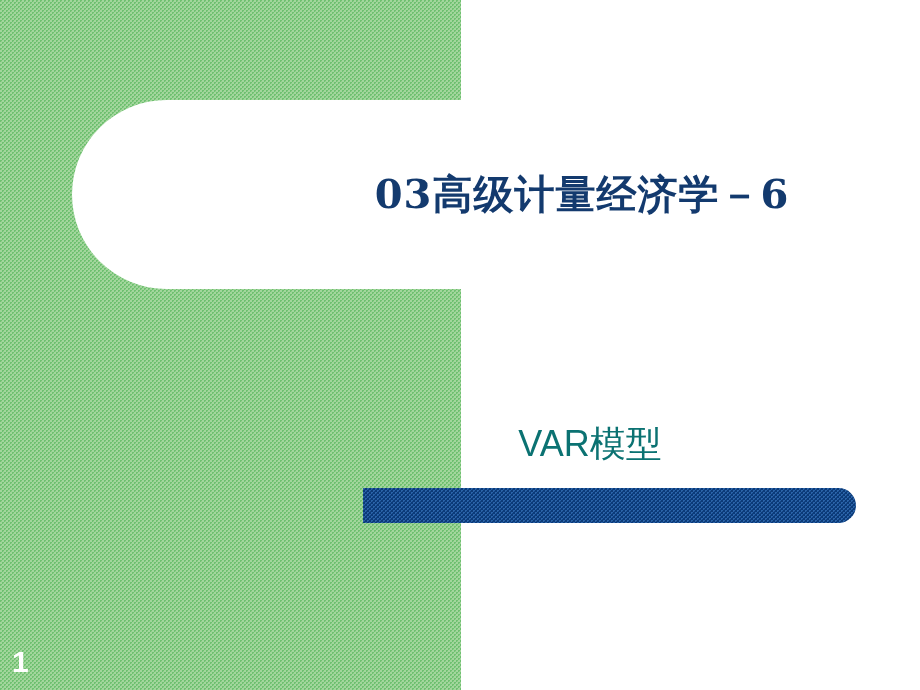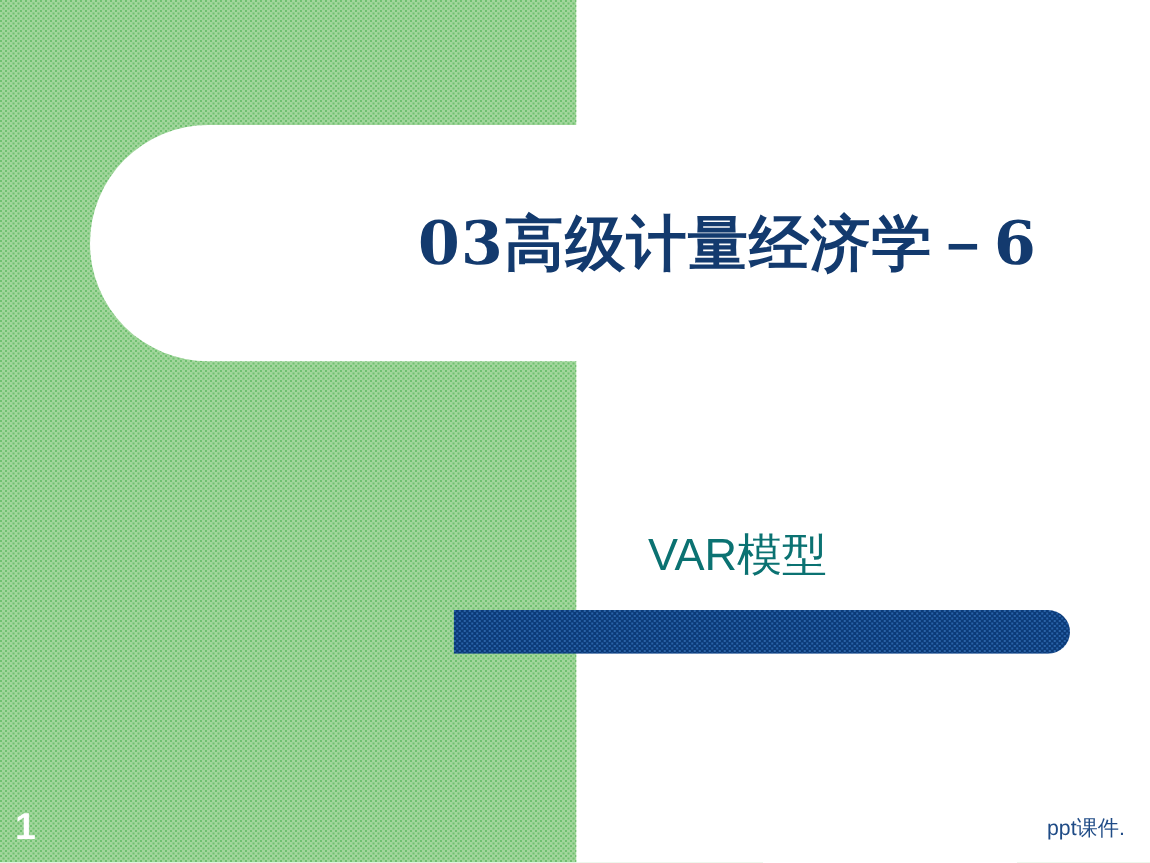--- a/index.html
+++ b/index.html
@@ -54,21 +54,21 @@
     left: 190px;
     top: 0;
     width: 640px;
     height: 189px;
     display: flex;
     align-items: center;
     justify-content: center;
     color: #133a6e;
     font-family: "DejaVu Serif", "Liberation Serif", serif;
     font-weight: bold;
-    font-size: 48px;
+    font-size: 40px;
     letter-spacing: 1px;
     white-space: nowrap;
   }
 
   
   #subtitle {
     position: absolute;
     left: 380px;
     top: 421px;
     width: 420px;
@@ -133,15 +133,14 @@
   <div id="title-pill">
     <div id="title-text">03高级计量经济学－6</div>
   </div>
 
   <div id="subtitle">VAR模型</div>
 
   <div id="accent-bar"></div>
 
   <div id="slide-number">1</div>
 
-  <div id="footer-credit">ppt课件.</div>
 
 </div>
 
 </body></html>

